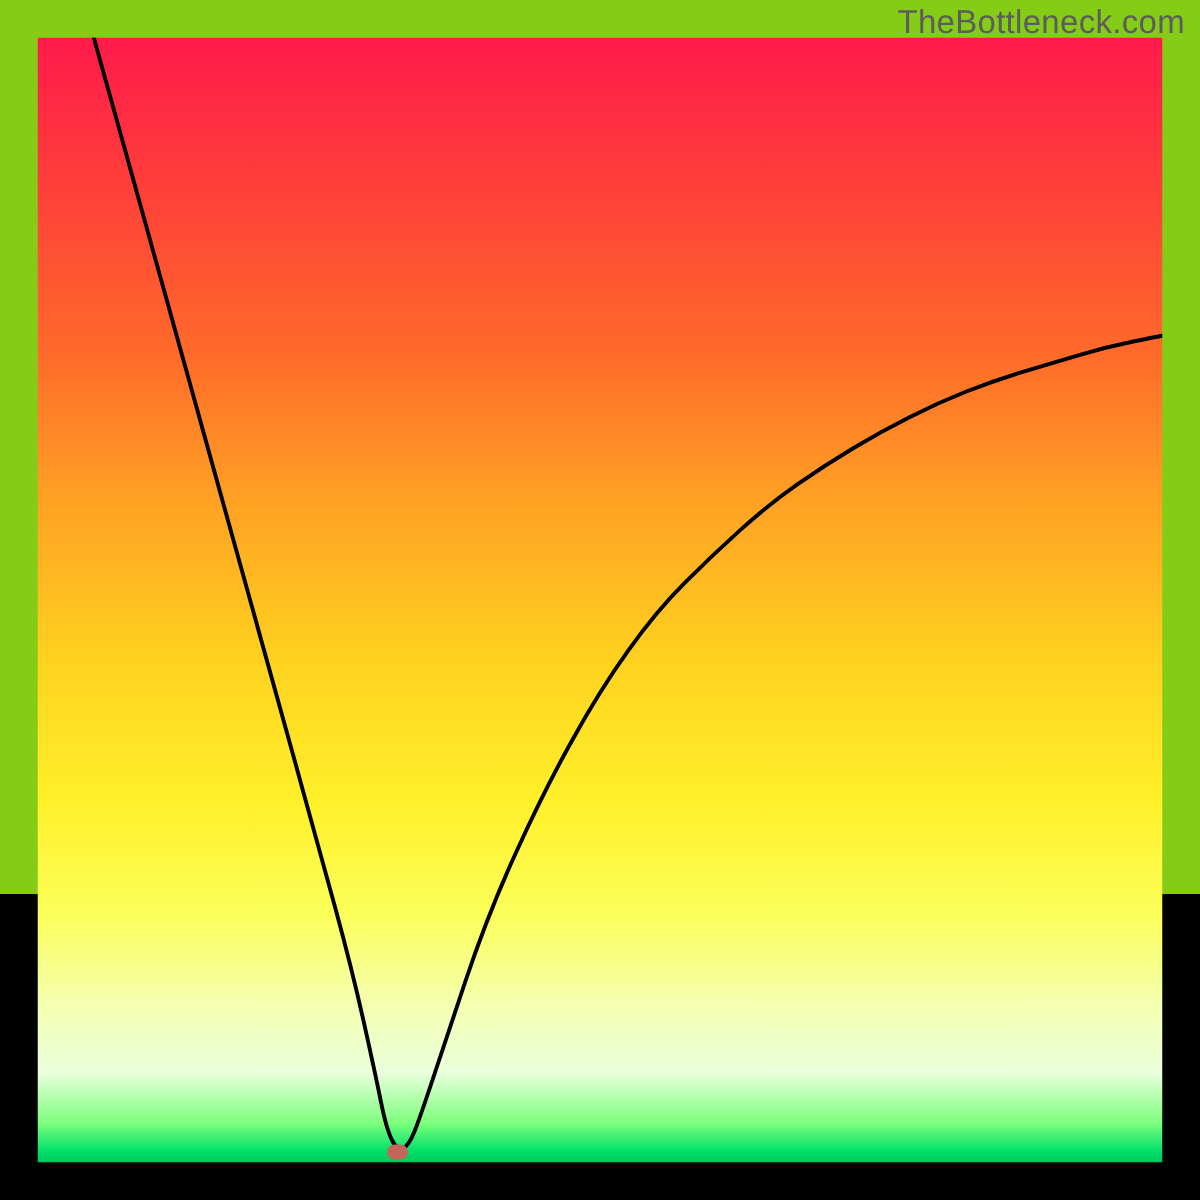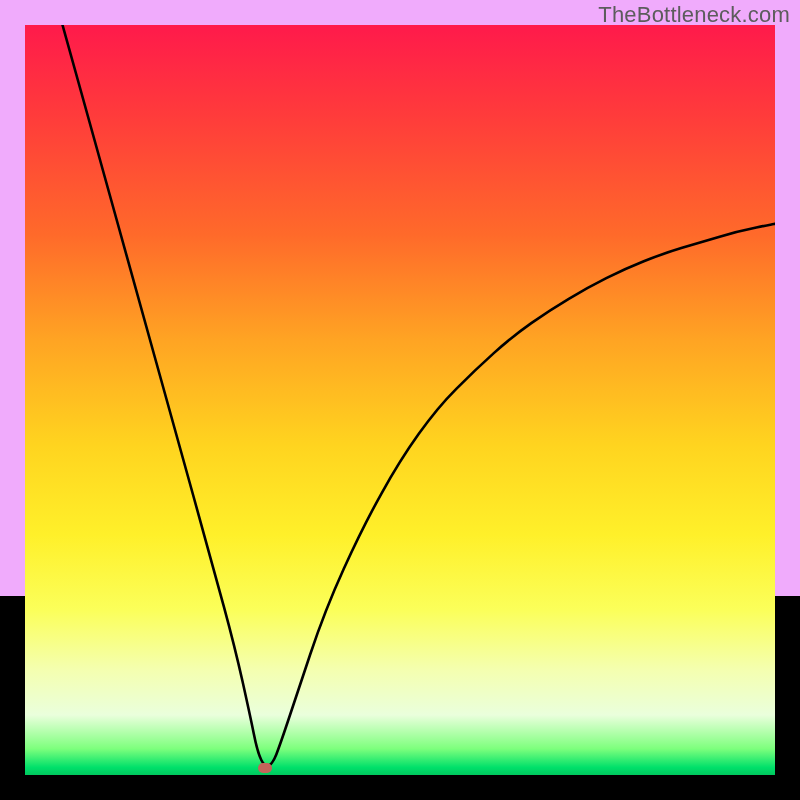--- a/index.html
+++ b/index.html
@@ -8,21 +8,21 @@
     width: 800px;
     height: 800px;
     background: #000;
     font-family: Arial, Helvetica, sans-serif;
     overflow: hidden;
   }
   .frame {
     position: relative;
     width: 800px;
     height: 596px;
-    background: #f0abfc;
+    background: #84cc16;
   }
   .watermark {
     position: absolute;
     top: 2px;
     right: 10px;
     color: #5c5c5c;
     font-size: 22px;
     letter-spacing: 0.2px;
     z-index: 20;
     user-select: none;

